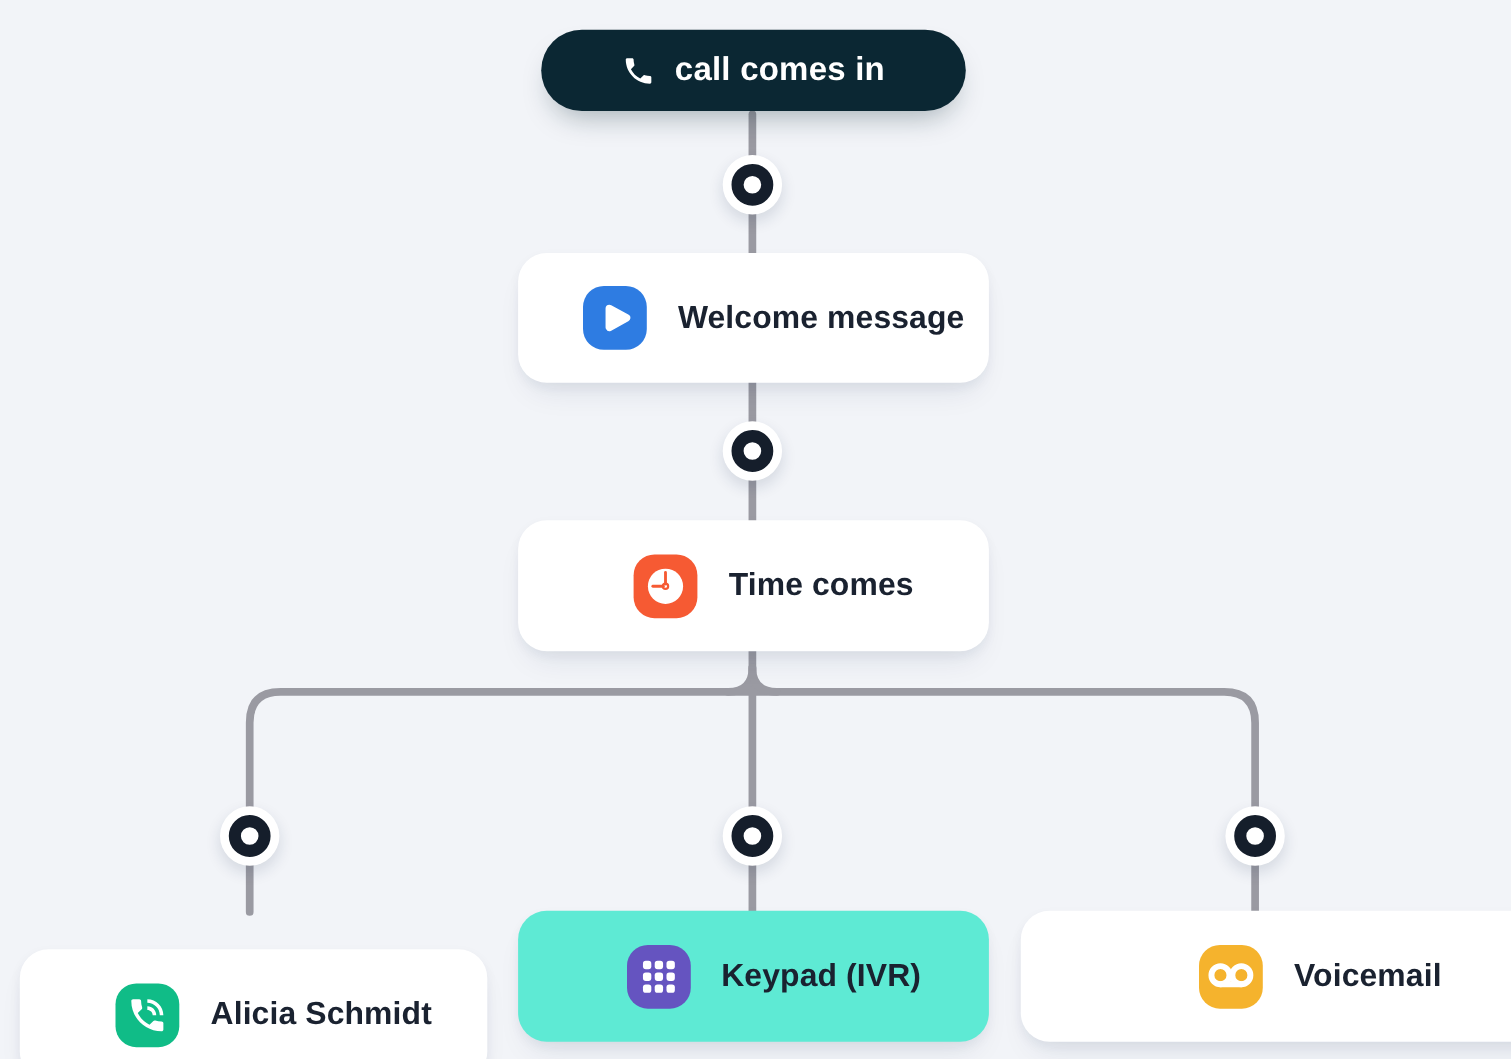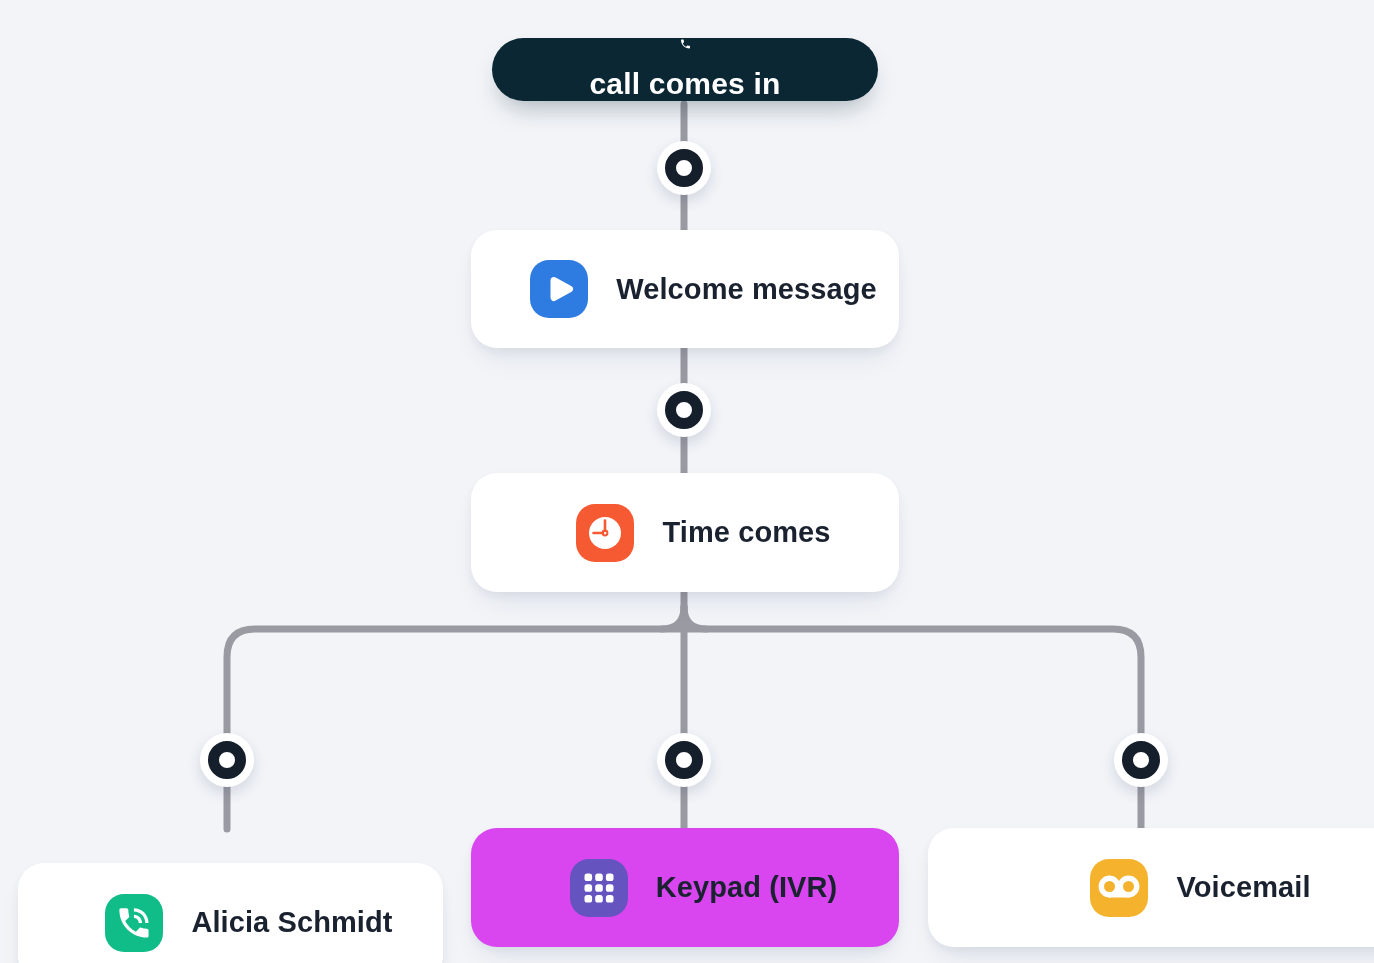--- a/index.html
+++ b/index.html
@@ -20,31 +20,30 @@
   }
   .lines-layer path {
     stroke: currentColor;
     stroke-width: 7;
     fill: none;
     stroke-linecap: round;
   }
 
   .trigger-pill {
     position: absolute;
-    left: 492px; top: 38px;
-    width: 386px; height: 63px;
+    left: 492px; top: 27px;
+    width: 386px; height: 74px;
     border-radius: 40px;
     display: flex;
     align-items: center;
     justify-content: center;
     gap: 17px;
     z-index: 2;
     box-shadow: 0 14px 26px -10px rgba(11,39,51,0.35);
     cursor: pointer;
-    flex-direction: column;
   }
   .trigger-pill .label {
     color: #ffffff;
     font-size: 30px;
     font-weight: 600;
     letter-spacing: 0.2px;
   }
 
   .node-card {
     position: absolute;
@@ -167,21 +166,21 @@
         <g transform="translate(9.5,9.5) scale(1.62)">
           <path fill="#ffffff" d="M6.62 10.79c1.44 2.83 3.76 5.14 6.59 6.59l2.2-2.2c.27-.27.67-.36 1.02-.24 1.12.37 2.33.57 3.57.57.55 0 1 .45 1 1V20c0 .55-.45 1-1 1-9.39 0-17-7.61-17-17 0-.55.45-1 1-1h3.5c.55 0 1 .45 1 1 0 1.25.2 2.45.57 3.57.11.35.03.74-.25 1.02l-2.2 2.2z"></path>
           <path fill="#ffffff" d="M19 12h2c0-4.97-4.03-9-9-9v2c3.87 0 7 3.13 7 7z"></path>
           <path fill="#ffffff" d="M15 12h2c0-2.76-2.24-5-5-5v2c1.66 0 3 1.34 3 3z"></path>
         </g>
       </svg>
     </div>
     <span class="label" style="color: rgb(26, 34, 48);">Alicia Schmidt</span>
   </div>
 
-  <div class="node-card card-keypad" style="background-color: #d946ef;">
+  <div class="node-card card-keypad" style="background-color: #5eead4;">
     <div class="icon-squircle" style="background-color: rgb(101, 84, 192);">
       <svg width="58" height="58" viewBox="0 0 58 58">
         <g fill="#ffffff">
           <rect x="14.5" y="14.5" width="7.6" height="7.6" rx="2.6"></rect>
             <rect x="25.2" y="14.5" width="7.6" height="7.6" rx="2.6"></rect>
             <rect x="35.9" y="14.5" width="7.6" height="7.6" rx="2.6"></rect>
           <rect x="14.5" y="25.2" width="7.6" height="7.6" rx="2.6"></rect>
             <rect x="25.2" y="25.2" width="7.6" height="7.6" rx="2.6"></rect>
             <rect x="35.9" y="25.2" width="7.6" height="7.6" rx="2.6"></rect>
           <rect x="14.5" y="35.9" width="7.6" height="7.6" rx="2.6"></rect>

